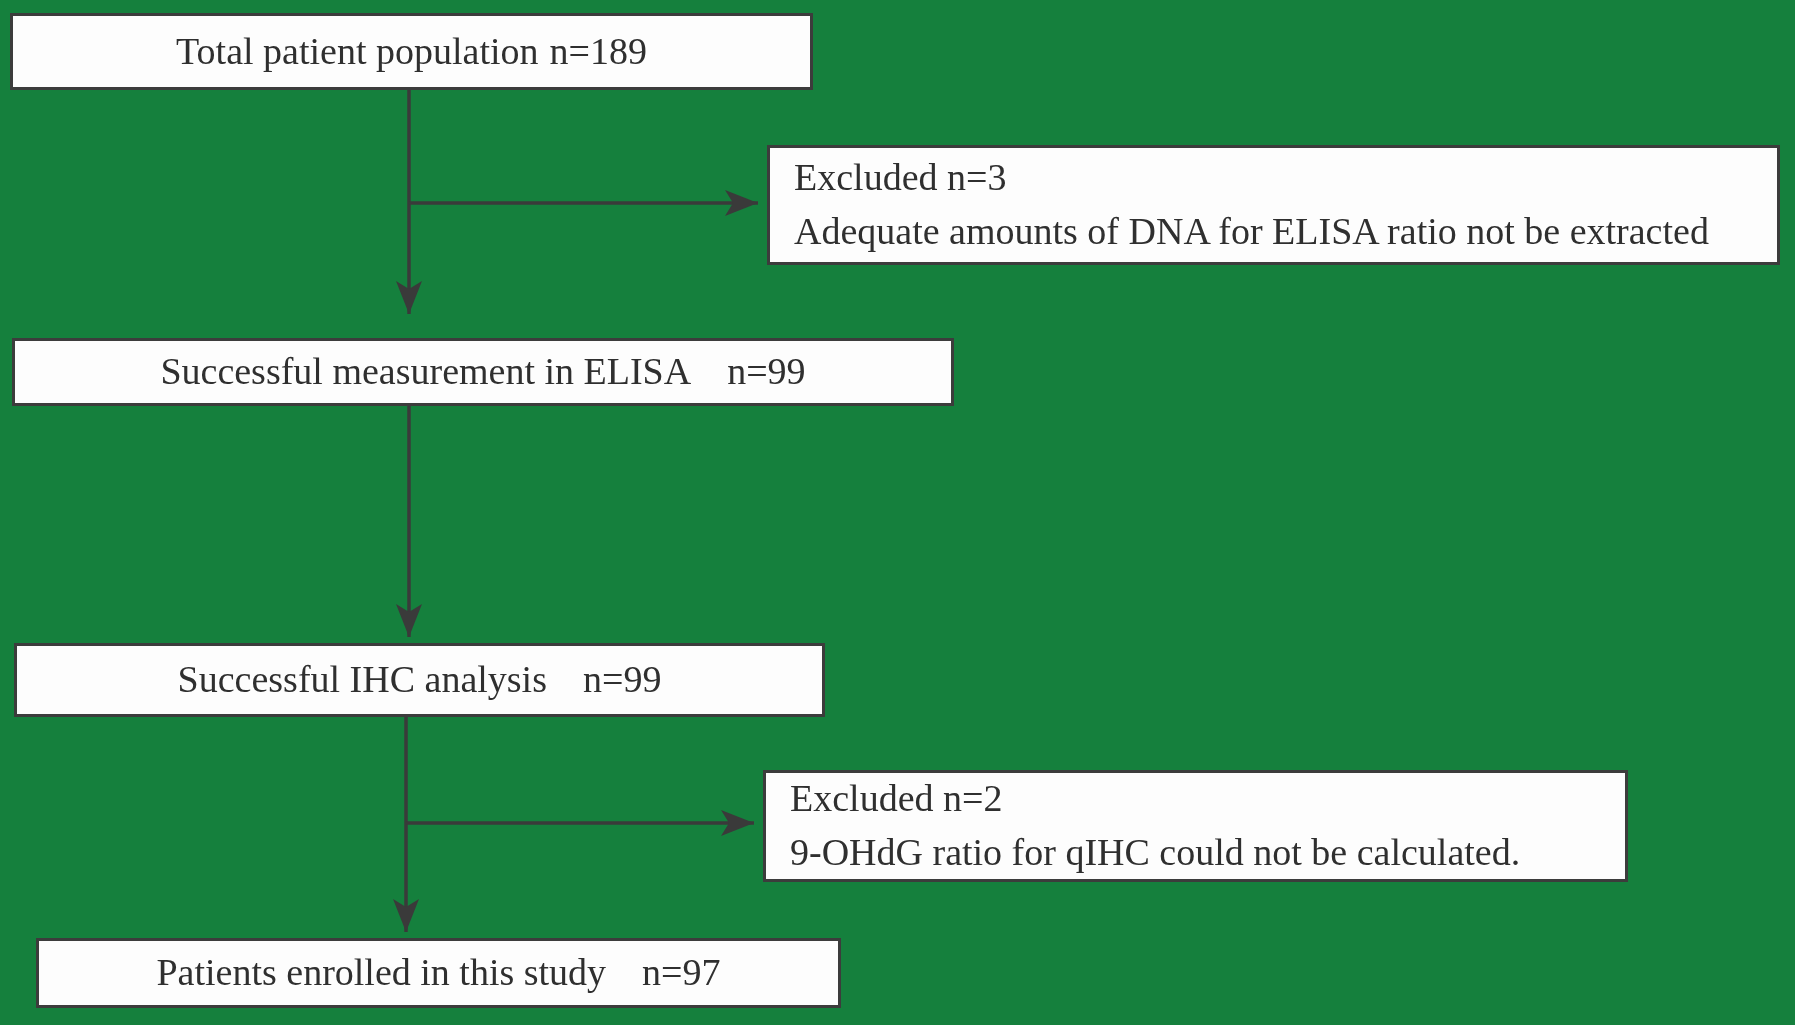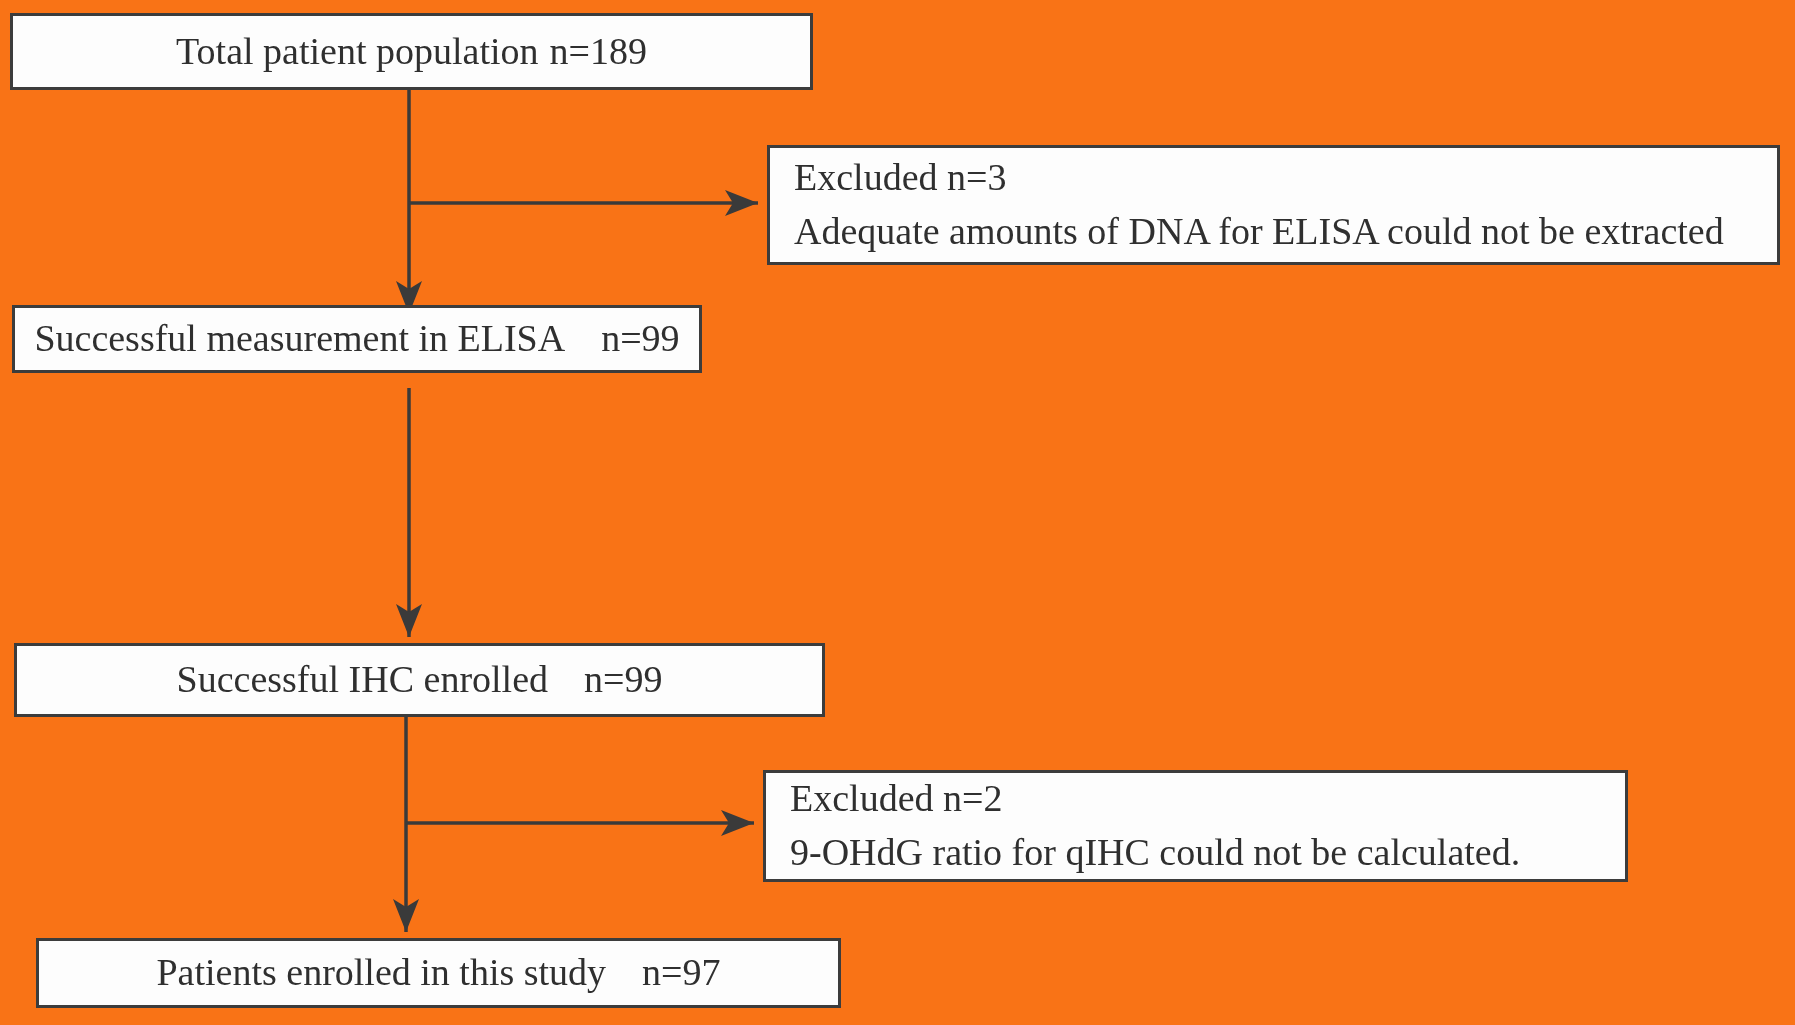--- a/index.html
+++ b/index.html
@@ -4,21 +4,21 @@
 <style>
   html, body {
     margin: 0;
     padding: 0;
     background: #fdfdfd;
   }
   .canvas {
     position: relative;
     width: 1795px;
     height: 1025px;
-    background: #f97316;
+    background: #15803d;
     font-family: "Liberation Serif", "DejaVu Serif", serif;
     color: #2f2f2f;
     overflow: hidden;
   }
   .connectors {
     position: absolute;
     left: 0;
     top: 0;
     width: 1795px;
     height: 1025px;
@@ -44,21 +44,21 @@
     align-items: flex-start;
     padding-left: 24px;
     padding-right: 10px;
     line-height: 1.42;
     white-space: nowrap;
   }
   .count.gap-small { margin-left: 11px; }
   .count.gap-wide  { margin-left: 36px; }
 
   #box-total    { left: 10px;  top: 13px;  width: 803px;  height: 77px;  }
-  #box-elisa    { left: 12px;  top: 305px; width: 690px;  height: 68px;  }
+  #box-elisa    { left: 12px;  top: 338px; width: 942px;  height: 68px;  }
   #box-ihc      { left: 14px;  top: 643px; width: 811px;  height: 74px;  }
   #box-enrolled { left: 36px;  top: 938px; width: 805px;  height: 70px;  }
   #box-excl1    { left: 767px; top: 145px; width: 1013px; height: 120px; }
   #box-excl2    { left: 763px; top: 770px; width: 865px;  height: 112px; }
 </style>
 </head>
 <body>
 
 <div class="canvas">
 
@@ -75,30 +75,30 @@
     <path d="M406 823 H754" stroke="#3a3a3a" stroke-width="3.5" fill="none" marker-end="url(#arrow)"></path>
   </svg>
 
   <div class="box main" id="box-total">
     <span>Total patient population</span>
     <span class="count gap-small">n=189</span>
   </div>
 
   <div class="box excl" id="box-excl1">
     <span>Excluded n=3</span>
-    <span>Adequate amounts of DNA for ELISA could not be extracted</span>
+    <span>Adequate amounts of DNA for ELISA ratio not be extracted</span>
   </div>
 
   <div class="box main" id="box-elisa">
     <span>Successful measurement in ELISA</span>
     <span class="count gap-wide">n=99</span>
   </div>
 
   <div class="box main" id="box-ihc">
-    <span>Successful IHC enrolled</span>
+    <span>Successful IHC analysis</span>
     <span class="count gap-wide">n=99</span>
   </div>
 
   <div class="box excl" id="box-excl2">
     <span>Excluded n=2</span>
     <span>9-OHdG ratio for qIHC could not be calculated.</span>
   </div>
 
   <div class="box main" id="box-enrolled">
     <span>Patients enrolled in this study</span>

